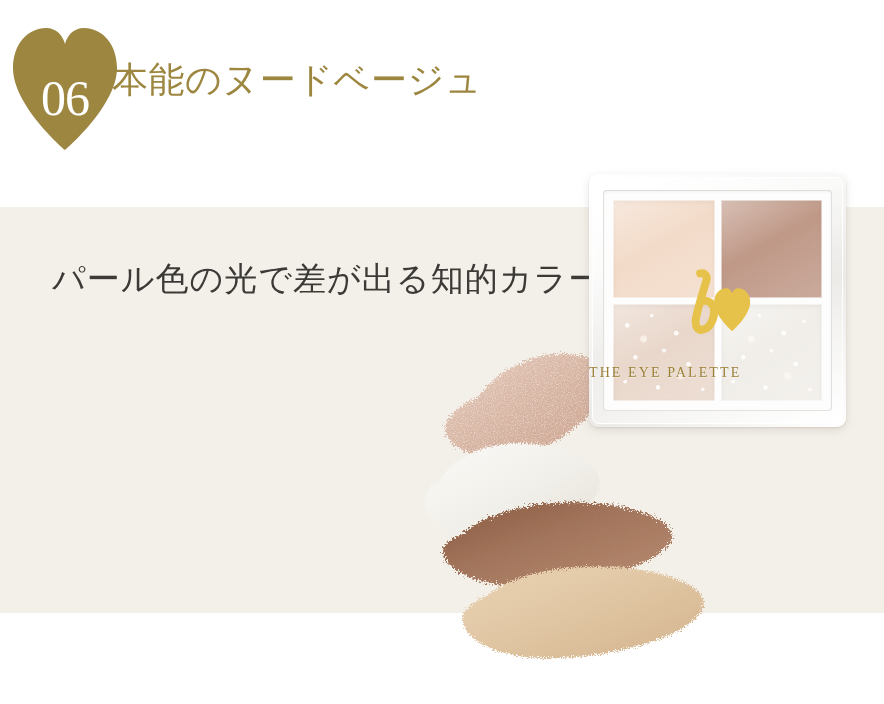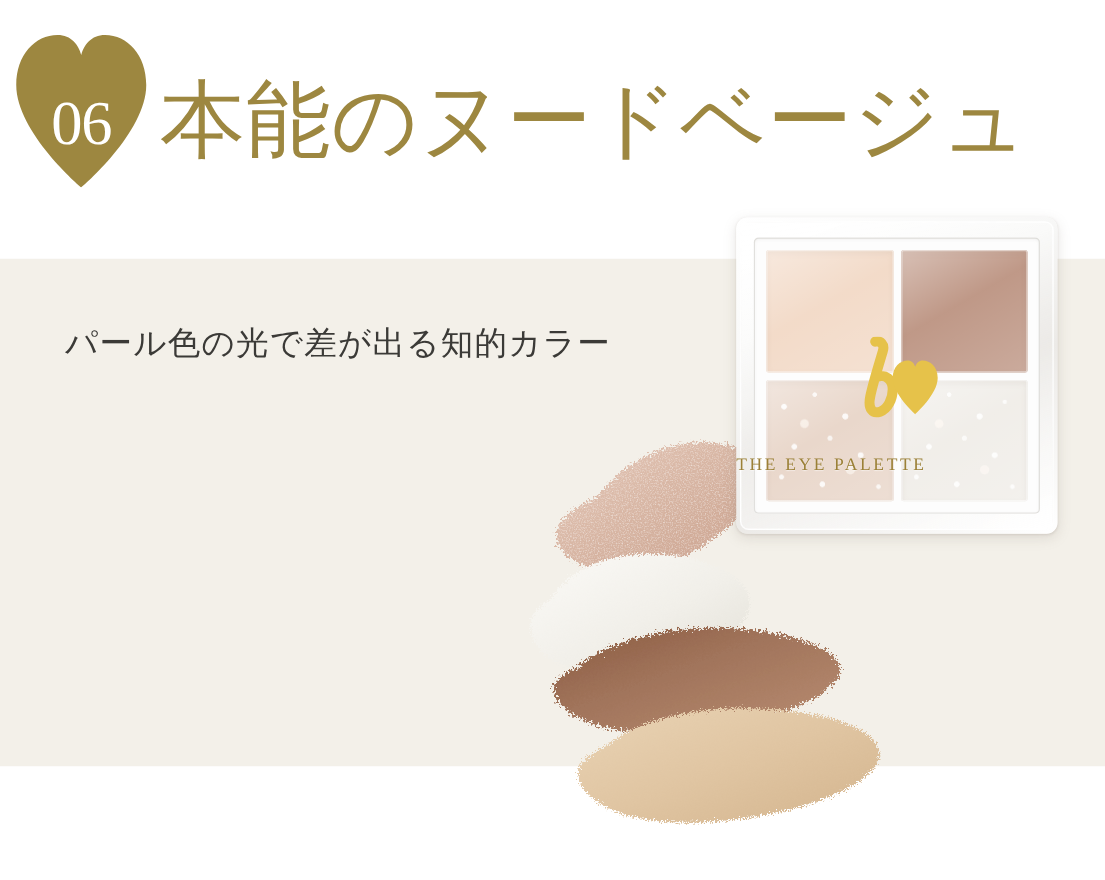--- a/index.html
+++ b/index.html
@@ -29,32 +29,31 @@
     color:#ffffff;
     font-family:"Liberation Serif","DejaVu Serif",serif;
     font-size:50px;line-height:1;letter-spacing:-1px;
     padding-top:20px;box-sizing:border-box;
     user-select:none;
   }
 
   .headline{
     position:absolute;left:112px;top:61px;
     color:#9d8740;
-    font-size:68px;line-height:1.05;
+    font-size:36px;line-height:1.05;
     letter-spacing:0.5px;
     white-space:nowrap;
     font-weight:400;
-    margin-left:16px;
   }
 
   
   .subtitle{
     position:absolute;left:52px;top:259px;
     color:#3b3a37;
-    font-size:26px;line-height:1.2;
+    font-size:33px;line-height:1.2;
     letter-spacing:1px;
     white-space:nowrap;
     font-weight:400;
   }
 
   
   .swatches{
     position:absolute;left:400px;top:320px;width:360px;height:360px;
   }
   .swatches svg{display:block;width:360px;height:360px;}

